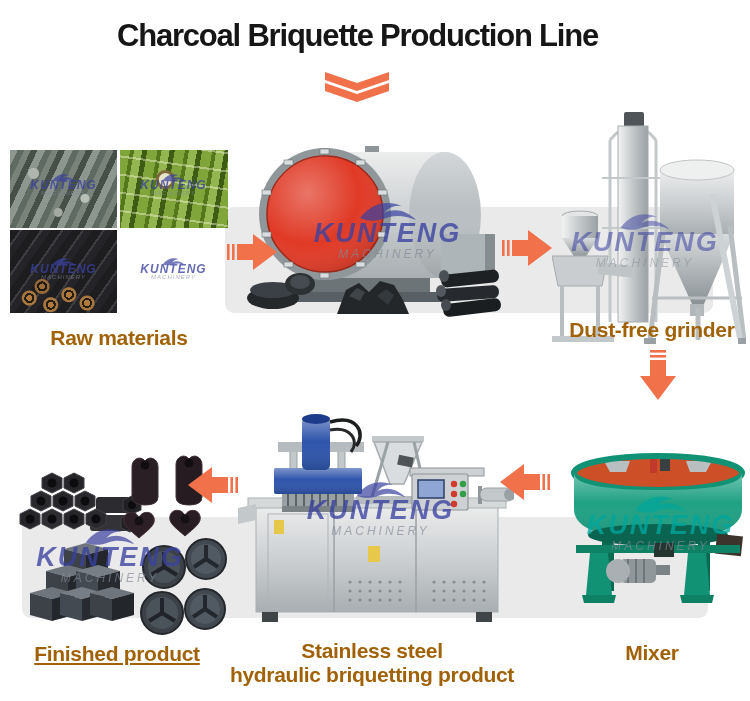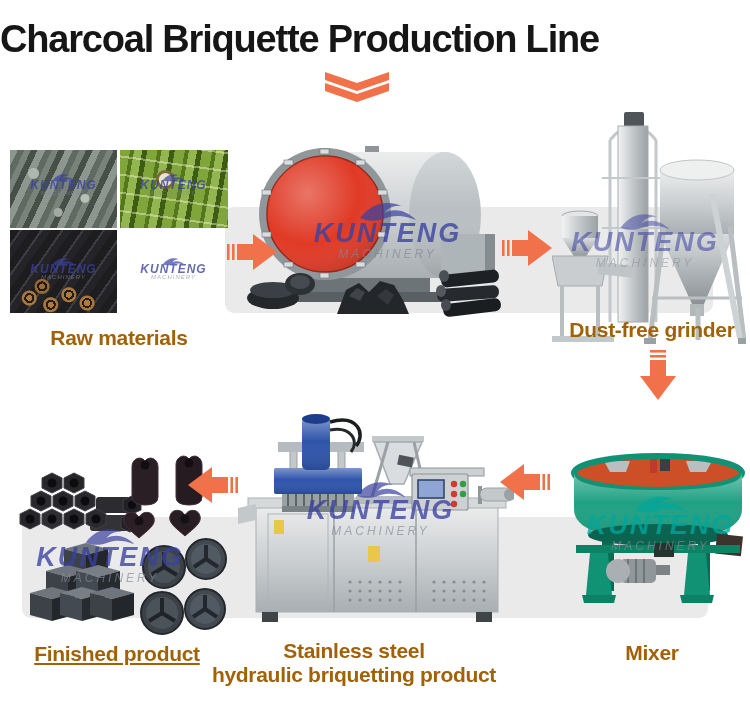--- a/index.html
+++ b/index.html
@@ -1,21 +1,21 @@
 <!DOCTYPE html>
 <html><head>
 <meta charset="utf-8">
 <style>
   html,body{margin:0;padding:0;background:#fff;}
   .canvas{position:relative;width:750px;height:701px;background:#ffffff;overflow:hidden;
           font-family:"Liberation Sans", sans-serif;}
   .abs{position:absolute;}
   .band{position:absolute;border-radius:9px;}
-  .page-title{position:absolute;left:0;top:18px;width:715px;text-align:left;
-              font-size:38px;font-weight:bold;letter-spacing:-1.2px;color:#161616;}
+  .page-title{position:absolute;left:0;top:18px;width:715px;text-align:center;
+              font-size:31px;font-weight:bold;letter-spacing:-1.2px;color:#161616;}
   .stage-label{position:absolute;text-align:center;font-size:21px;font-weight:bold;
                letter-spacing:-0.3px;color:#a16207;line-height:24px;}
   .photo{position:absolute;overflow:hidden;}
   
   .wm{position:absolute;text-align:center;opacity:.78;pointer-events:none;}
   .wm .wm-bird{display:block;margin:0 auto -4px auto;opacity:.9;}
   .wm .wm-brand{font-weight:bold;font-style:italic;letter-spacing:2px;font-size:27px;color:inherit;}
   .wm .wm-sub{font-style:italic;letter-spacing:3px;font-size:12px;color:rgba(130,136,150,.85);margin-top:-2px;}
   .wm.small .wm-brand{font-size:12px;letter-spacing:1px;}
   .wm.small .wm-sub{font-size:6px;letter-spacing:1px;}
@@ -549,19 +549,19 @@
   </svg>
   <svg class="abs arrow-svg" style="left: 188px; top: 465px; color: rgb(241, 113, 75);" width="50" height="40" viewBox="0 0 50 40">
     <rect x="47.4" y="12" width="2.6" height="16" fill="currentColor"></rect>
     <rect x="42.4" y="12" width="2.6" height="16" fill="currentColor"></rect>
     <polygon points="24,2 0,20 24,38 24,28 40,28 40,12 24,12" fill="currentColor"></polygon>
   </svg>
 
   <div class="stage-label" style="left:19px;top:326px;width:200px;">Raw materials</div>
   <div class="stage-label" style="left:552px;top:318px;width:200px;">Dust-free grinder</div>
   <div class="stage-label" style="left:552px;top:641px;width:200px;">Mixer</div>
-  <div class="stage-label" style="left:184px;top:639px;width:340px;">
+  <div class="stage-label" style="left:202px;top:639px;width:340px;">
     <div>Stainless steel</div>
     <div>hydraulic briquetting product</div>
   </div>
   <div class="stage-label" style="left:17px;top:642px;width:200px;text-decoration:underline;">Finished product</div>
 
 </div>
 
 </body></html>

